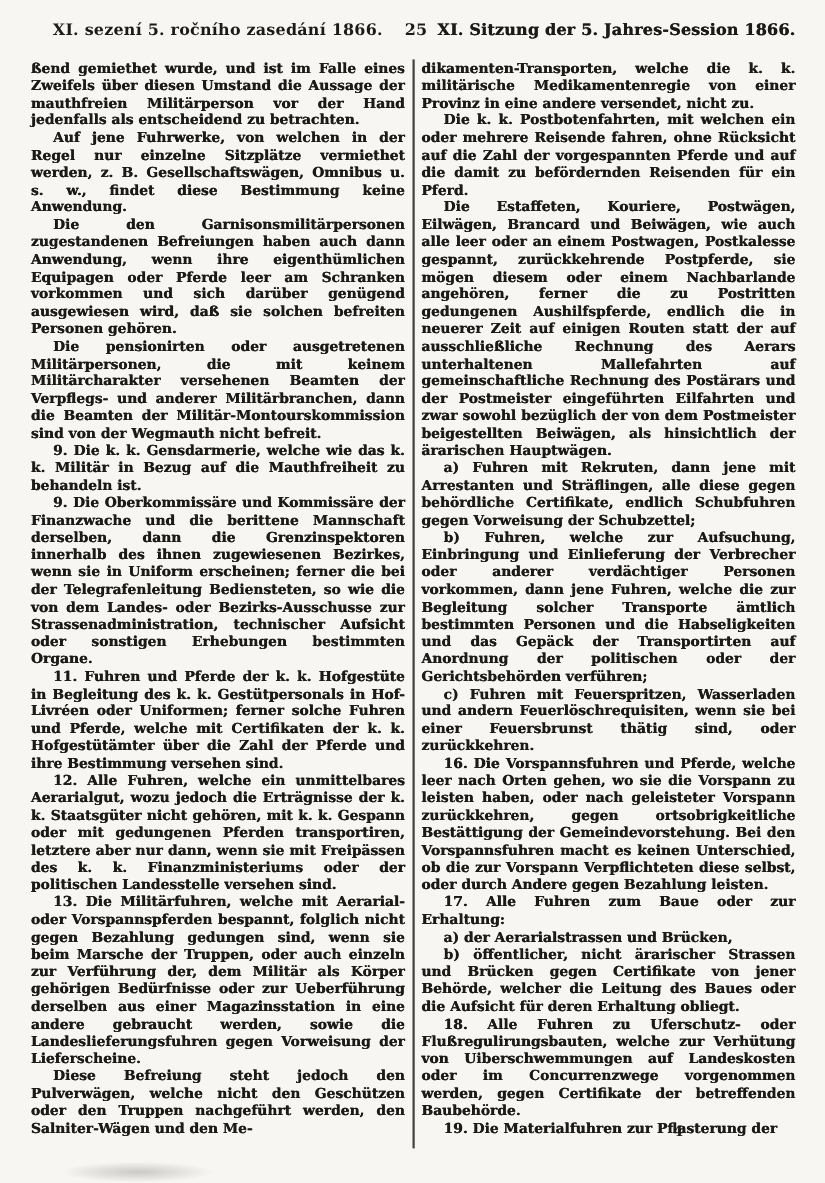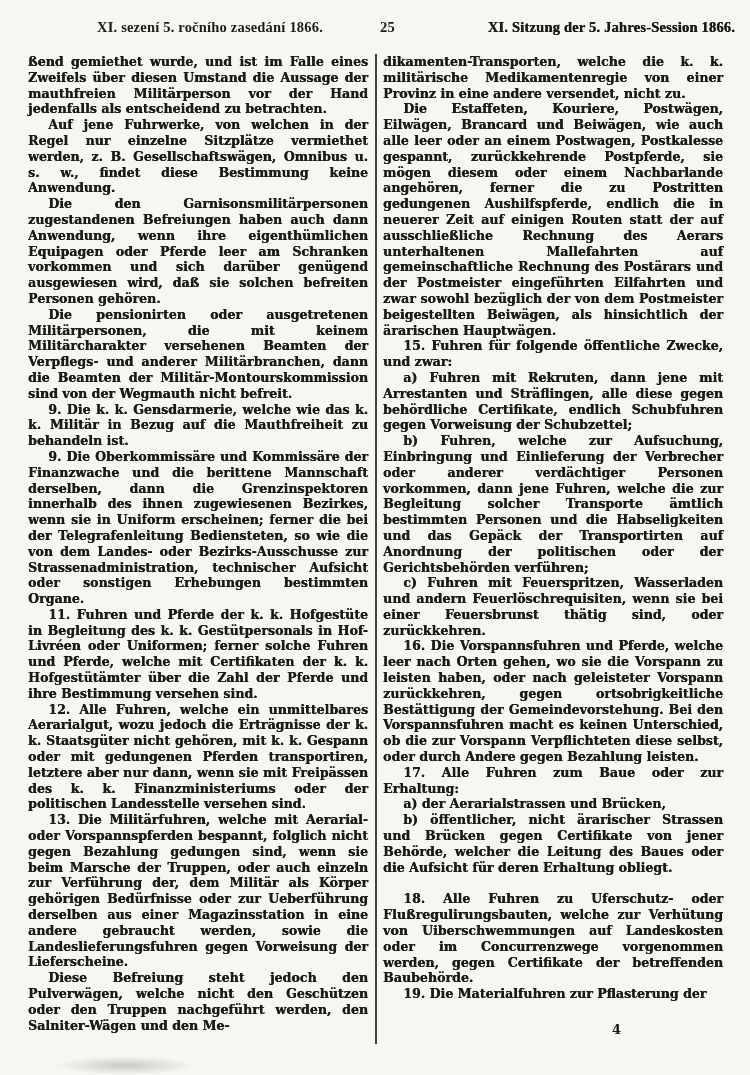--- a/index.html
+++ b/index.html
@@ -6,27 +6,26 @@
   body {
     width: 750px; height: 1075px;
     background: #f7f6f2;
     color: #1c1b19;
     font-family: "DejaVu Serif", serif;
     overflow: hidden;
   }
   .page { position: relative; width: 750px; height: 1075px; }
 
   .header {
-    position: absolute; top: 20px; left: 40px;
+    position: absolute; top: 20px; left: 28px;
     display: grid; grid-template-columns: 340px 15px 340px;
     align-items: baseline;
     font-size: 14.5px; font-weight: bold; line-height: 1.1;
     letter-spacing: 0.2px;
     white-space: nowrap;
-    font-family: Liberation Serif, serif;
   }
   .h-left  { text-align: center; }
   .h-center{ text-align: center; }
   .h-right { text-align: right; text-shadow: 0.4px 0 0 currentColor; }
 
   .columns {
     position: absolute; top: 54px; left: 28px;
     display: flex; align-items: stretch;
   }
   .col {
@@ -37,21 +36,21 @@
     hyphens: auto; overflow-wrap: break-word;
   }
   .divider {
     width: 1.5px; background: #43413c;
     margin: 0 6.5px 0 7px;
     align-self: stretch;
     min-height: 990px;
   }
   .col p.para { margin: 0; text-indent: 1.6em; font-weight: bold; }
   .col p.continuation { text-indent: 0; }
-  .col p.gap-before { margin-top: 16px; }
+  .col p.gap-before { }
 
   .sig {
     position: absolute; left: 612px; top: 1022px;
     font-size: 13px; font-weight: bold;
   }
   .scan-shadow {
     position: absolute; left: 55px; top: 1056px;
     width: 140px; height: 19px;
     background: radial-gradient(ellipse at center, rgba(120,118,112,0.35), rgba(120,118,112,0) 70%);
     pointer-events: none;
@@ -81,22 +80,22 @@
         <p class="para">12. Alle Fuhren, welche ein unmittelbares Aerarialgut, wozu jedoch die Erträgnisse der k. k. Staatsgüter nicht gehören, mit k. k. Gespann oder mit gedungenen Pferden transportiren, letztere aber nur dann, wenn sie mit Freipässen des k. k. Finanzministeriums oder der politischen Landesstelle versehen sind.</p>
         <p class="para">13. Die Militärfuhren, welche mit Aerarial- oder Vorspannspferden bespannt, folglich nicht gegen Bezahlung gedungen sind, wenn sie beim Marsche der Truppen, oder auch einzeln zur Verführung der, dem Militär als Körper gehörigen Bedürfnisse oder zur Ueberführung derselben aus einer Magazinsstation in eine andere gebraucht werden, sowie die Landeslieferungsfuhren gegen Vorweisung der Lieferscheine.</p>
         <p class="para">Diese Befreiung steht jedoch den Pulverwägen, welche nicht den Geschützen oder den Truppen nachgeführt werden, den Salniter-Wägen und den Me-</p>
       </div>
 
     <div class="divider"></div>
 
     <div class="col col-right">
 
     <p class="para continuation">dikamenten-Transporten, welche die k. k. militärische Medikamentenregie von einer Provinz in eine andere versendet, nicht zu.</p>
+        <p class="para">Die k. k. Postbotenfahrten, mit welchen ein oder mehrere Reisende fahren, ohne Rücksicht auf die Zahl der vorgespannten Pferde und auf die damit zu befördernden Reisenden für ein Pferd.</p>
         <p class="para">Die Estaffeten, Kouriere, Postwägen, Eilwägen, Brancard und Beiwägen, wie auch alle leer oder an einem Postwagen, Postkalesse gespannt, zurückkehrende Postpferde, sie mögen diesem oder einem Nachbarlande angehören, ferner die zu Postritten gedungenen Aushilfspferde, endlich die in neuerer Zeit auf einigen Routen statt der auf ausschließliche Rechnung des Aerars unterhaltenen Mallefahrten auf gemeinschaftliche Rechnung des Postärars und der Postmeister eingeführten Eilfahrten und zwar sowohl bezüglich der von dem Postmeister beigestellten Beiwägen, als hinsichtlich der ärarischen Hauptwägen.</p>
-        <p class="para">15. Fuhren für folgende öffentliche Zwecke, und zwar:</p>
         <p class="para">a) Fuhren mit Rekruten, dann jene mit Arrestanten und Sträflingen, alle diese gegen behördliche Certifikate, endlich Schubfuhren gegen Vorweisung der Schubzettel;</p>
         <p class="para">b) Fuhren, welche zur Aufsuchung, Einbringung und Einlieferung der Verbrecher oder anderer verdächtiger Personen vorkommen, dann jene Fuhren, welche die zur Begleitung solcher Transporte ämtlich bestimmten Personen und die Habseligkeiten und das Gepäck der Transportirten auf Anordnung der politischen oder der Gerichtsbehörden verführen;</p>
         <p class="para">c) Fuhren mit Feuerspritzen, Wasserladen und andern Feuerlöschrequisiten, wenn sie bei einer Feuersbrunst thätig sind, oder zurückkehren.</p>
         <p class="para">16. Die Vorspannsfuhren und Pferde, welche leer nach Orten gehen, wo sie die Vorspann zu leisten haben, oder nach geleisteter Vorspann zurückkehren, gegen ortsobrigkeitliche Bestättigung der Gemeindevorstehung. Bei den Vorspannsfuhren macht es keinen Unterschied, ob die zur Vorspann Verpflichteten diese selbst, oder durch Andere gegen Bezahlung leisten.</p>
         <p class="para">17. Alle Fuhren zum Baue oder zur Erhaltung:</p>
         <p class="para">a) der Aerarialstrassen und Brücken,</p>
         <p class="para">b) öffentlicher, nicht ärarischer Strassen und Brücken gegen Certifikate von jener Behörde, welcher die Leitung des Baues oder die Aufsicht für deren Erhaltung obliegt.</p>
         <p class="para gap-before">18. Alle Fuhren zu Uferschutz- oder Flußregulirungsbauten, welche zur Verhütung von Uiberschwemmungen auf Landeskosten oder im Concurrenzwege vorgenommen werden, gegen Certifikate der betreffenden Baubehörde.</p>
         <p class="para">19. Die Materialfuhren zur Pflasterung der</p>
       </div>

